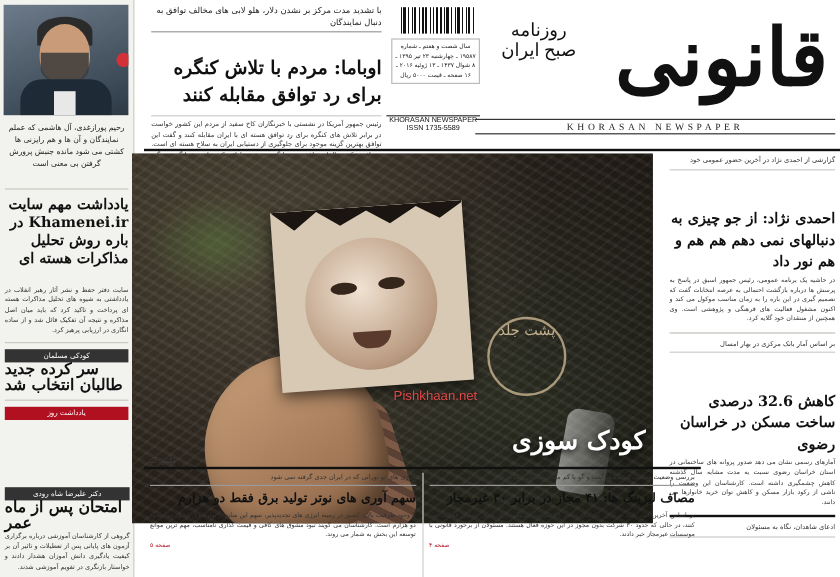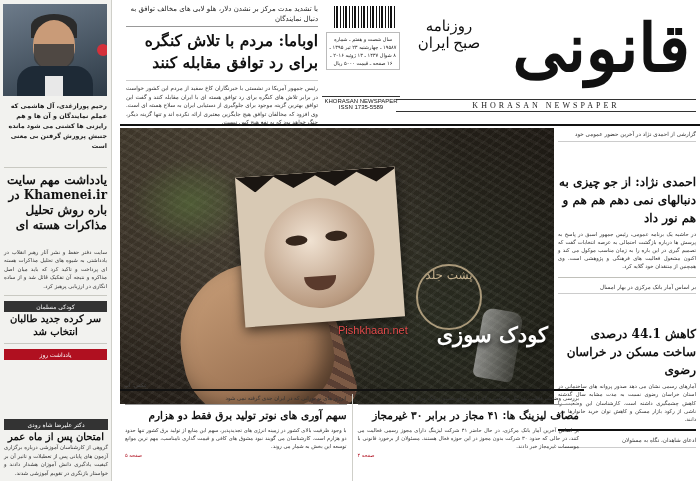--- a/index.html
+++ b/index.html
@@ -102,21 +102,21 @@
     top: 4px; left: 6px;
     width: 192px;
     text-align: right;
   }
   .lead-kicker {
     font-size: 7px;
     color: #222;
     line-height: 10px;
     border-bottom: 1px solid #999;
     padding-bottom: 2px;
-    margin-bottom: 3px;
+    margin-bottom: 19px;
   }
   .lead-head {
     font-family: "DejaVu Serif", serif;
     font-weight: bold;
     font-size: 15.5px;
     line-height: 22px;
     color: #111;
   }
   .lead-body {
     margin-top: 6px;
@@ -190,23 +190,22 @@
     position: absolute;
     right: -2px; top: 40px;
     width: 12px; height: 12px;
     background: #d4303a;
     border-radius: 50%;
   }
   .sb-caption {
     font-size: 6.4px;
     line-height: 10px;
     color: #222;
-    text-align: right;
+    text-align: center;
     margin-bottom: 16px;
-    font-weight: bold;
   }
   .sb-rule {
     height: 1px; background: #c9c9c2;
     margin: 5px 0;
   }
   .sb-head {
     font-family: "DejaVu Serif", serif;
     font-weight: bold;
     font-size: 12px;
     line-height: 15px;
@@ -225,31 +224,31 @@
     background: #b01020;
     color: #fff;
     font-size: 6px;
     text-align: center;
     padding: 2px 0;
   }
   .sb-strip.dark { background: #333; }
   .sb-mini-head {
     font-family: "DejaVu Serif", serif;
     font-weight: bold;
-    font-size: 10px;
+    font-size: 13px;
     line-height: 13px;
     color: #111;
-    text-align: center;
+    text-align: left;
   }
 
   
   .main-photo {
     position: absolute;
-    top: 128px; right: 146px;
-    width: 434px; height: 276px;
+    top: 128px; right: 156px;
+    width: 434px; height: 308px;
     background: #191512;
     overflow: hidden;
     padding-left: 16px;
   }
   .mp-bg {
     position: absolute; inset: 0;
     background:
       radial-gradient(circle at 30% 30%, rgba(120,110,90,.45), transparent 60%),
       radial-gradient(circle at 75% 70%, rgba(60,70,50,.5), transparent 60%),
       linear-gradient(135deg,#3a3226 0%,#241e18 45%,#14110e 100%);
@@ -539,21 +538,21 @@
   <div class="rcol">
     <div class="rc-item">
       <div class="rc-kicker">گزارشی از احمدی نژاد در آخرین حضور عمومی خود</div>
       <div class="rc-head">احمدی نژاد: از جو چیزی به دنبالهای نمی دهم هم هم و هم نور داد</div>
       <div class="rc-body">در حاشیه یک برنامه عمومی، رئیس جمهور اسبق در پاسخ به پرسش ها درباره بازگشت احتمالی به عرصه انتخابات گفت که تصمیم گیری در این باره را به زمان مناسب موکول می کند و اکنون مشغول فعالیت های فرهنگی و پژوهشی است. وی همچنین از منتقدان خود گلایه کرد.</div>
     </div>
     <div class="rc-rule"></div>
 
     <div class="rc-item">
       <div class="rc-kicker">بر اساس آمار بانک مرکزی در بهار امسال</div>
-      <div class="rc-head">کاهش 44.1 درصدی ساخت مسکن در خراسان رضوی</div>
+      <div class="rc-head">کاهش 32.6 درصدی ساخت مسکن در خراسان رضوی</div>
       <div class="rc-body">آمارهای رسمی نشان می دهد صدور پروانه های ساختمانی در استان خراسان رضوی نسبت به مدت مشابه سال گذشته کاهش چشمگیری داشته است. کارشناسان این وضعیت را ناشی از رکود بازار مسکن و کاهش توان خرید خانوارها می دانند.</div>
     </div>
     <div class="rc-rule thick"></div>
 
     <div class="rc-item">
       <div class="rc-kicker">ادعای شاهدان، نگاه به مسئولان</div>
       <div class="rc-head big">شهاب سنگ «جدید»</div>
       <div class="rc-body">در پی انتشار خبرهایی درباره سقوط شهاب سنگ در برخی مناطق، مسئولان رسمی این موضوع را رد کرده و آن را شایعه خواندند. با این حال شماری از شاهدان محلی همچنان بر مشاهده نور شدید در آسمان تاکید دارند و خواستار بررسی دقیق تر این رویداد شده اند. کارشناسان نجوم می گویند چنین پدیده هایی معمولا ناشی از ورود اجرام کوچک به جو زمین است.</div>
     </div>
   </div>

